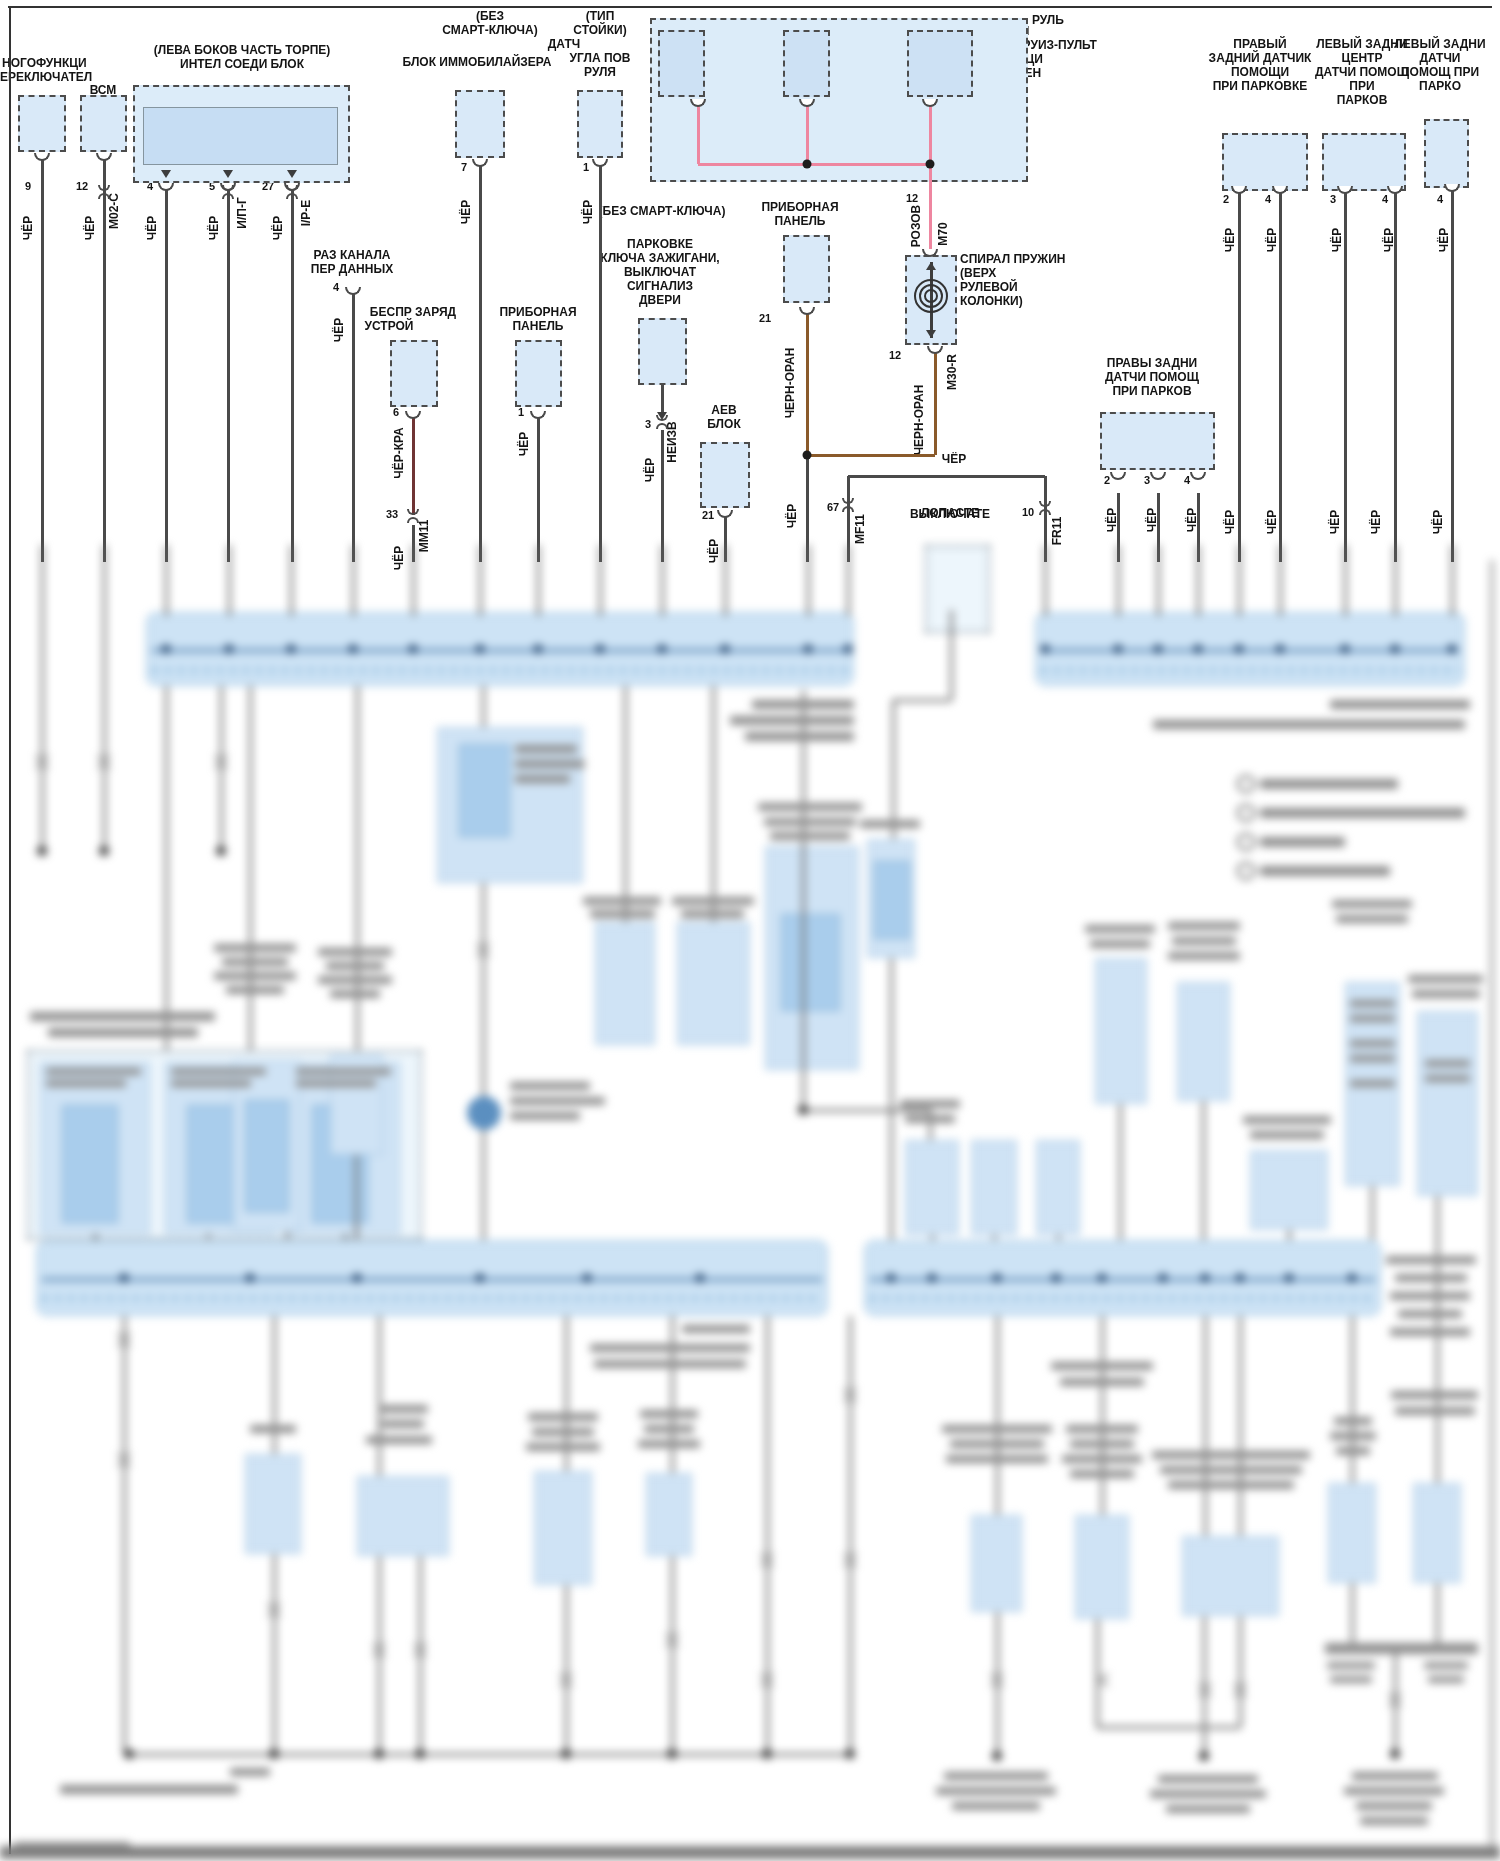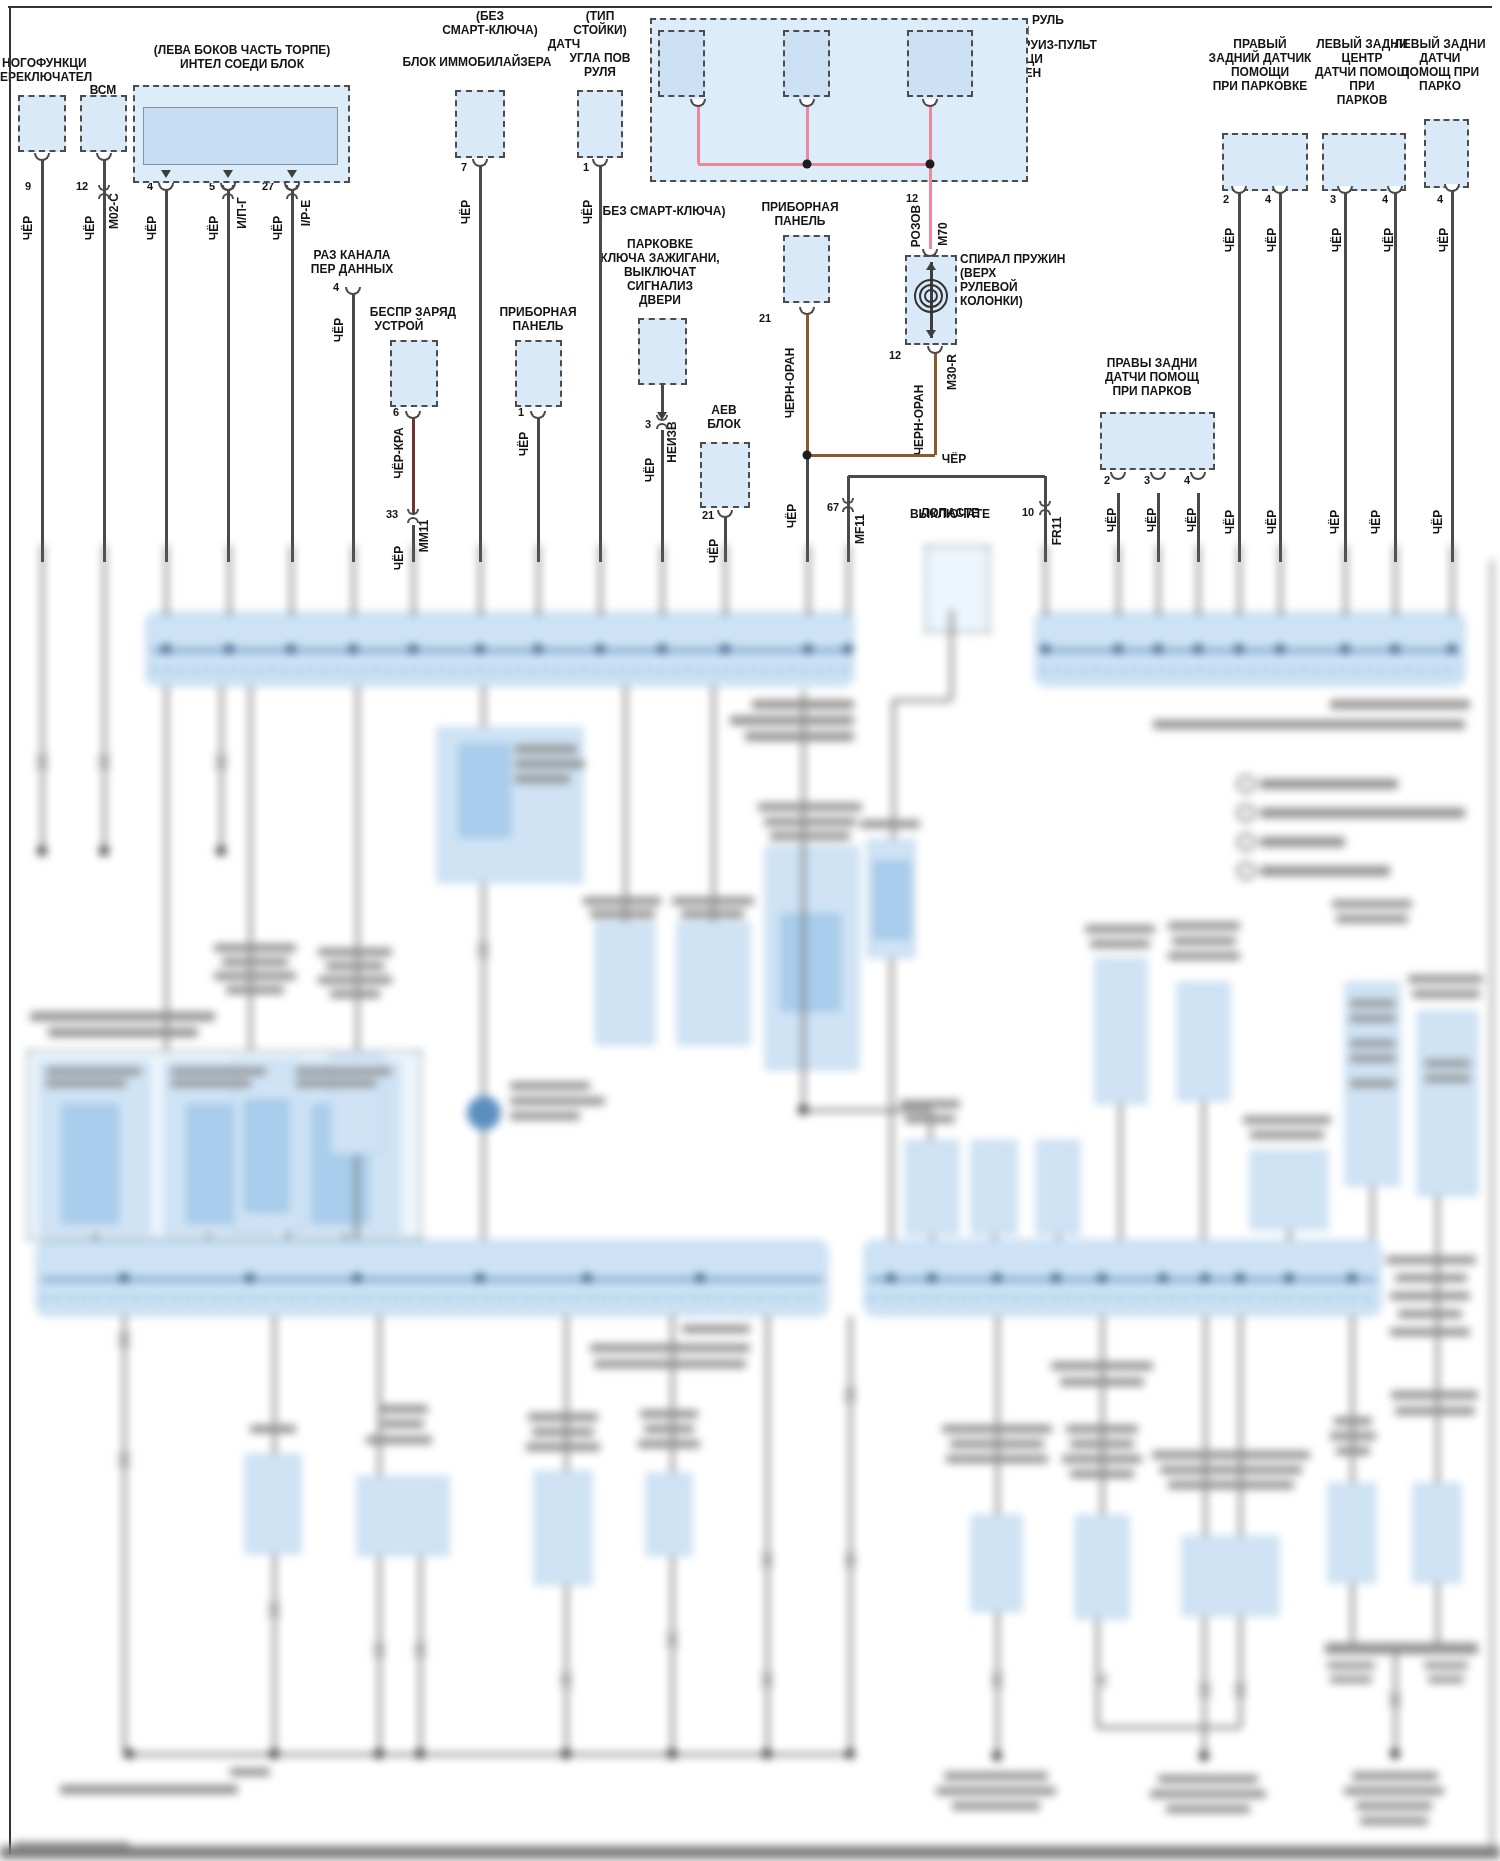--- a/index.html
+++ b/index.html
@@ -87,21 +87,21 @@
       <div class="t tc" style="left: 1362px; top: 66px;">ДАТЧИ ПОМОЩ</div>
       <div class="t tc" style="left: 1362px; top: 80px;">ПРИ</div>
       <div class="t tc" style="left: 1362px; top: 94px;">ПАРКОВ</div>
       <div class="t tc" style="left: 1440px; top: 38px;">ЛЕВЫЙ ЗАДНИ</div>
       <div class="t tc" style="left: 1440px; top: 52px;">ДАТЧИ</div>
       <div class="t tc" style="left: 1440px; top: 66px;">ПОМОЩ ПРИ</div>
       <div class="t tc" style="left: 1440px; top: 80px;">ПАРКО</div>
       <div class="t tc" style="left: 352px; top: 249px;">РАЗ КАНАЛА</div>
       <div class="t tc" style="left: 352px; top: 263px;">ПЕР ДАННЫХ</div>
       <div class="t tc" style="left: 413px; top: 306px;">БЕСПР ЗАРЯД</div>
-      <div class="t tc" style="left: 399px; top: 320px;">УСТРОЙ</div>
+      <div class="t tc" style="left: 389px; top: 320px;">УСТРОЙ</div>
       <div class="t tc" style="left: 538px; top: 306px;">ПРИБОРНАЯ</div>
       <div class="t tc" style="left: 538px; top: 320px;">ПАНЕЛЬ</div>
       <div class="t tc" style="left: 662px; top: 205px;">(БЕЗ СМАРТ-КЛЮЧА)</div>
       <div class="t tc" style="left: 660px; top: 238px;">ПАРКОВКЕ</div>
       <div class="t tc" style="left: 660px; top: 252px;">КЛЮЧА ЗАЖИГАНИ,</div>
       <div class="t tc" style="left: 660px; top: 266px;">ВЫКЛЮЧАТ</div>
       <div class="t tc" style="left: 660px; top: 280px;">СИГНАЛИЗ</div>
       <div class="t tc" style="left: 660px; top: 294px;">ДВЕРИ</div>
       <div class="t tc" style="left: 800px; top: 201px;">ПРИБОРНАЯ</div>
       <div class="t tc" style="left: 800px; top: 215px;">ПАНЕЛЬ</div>

